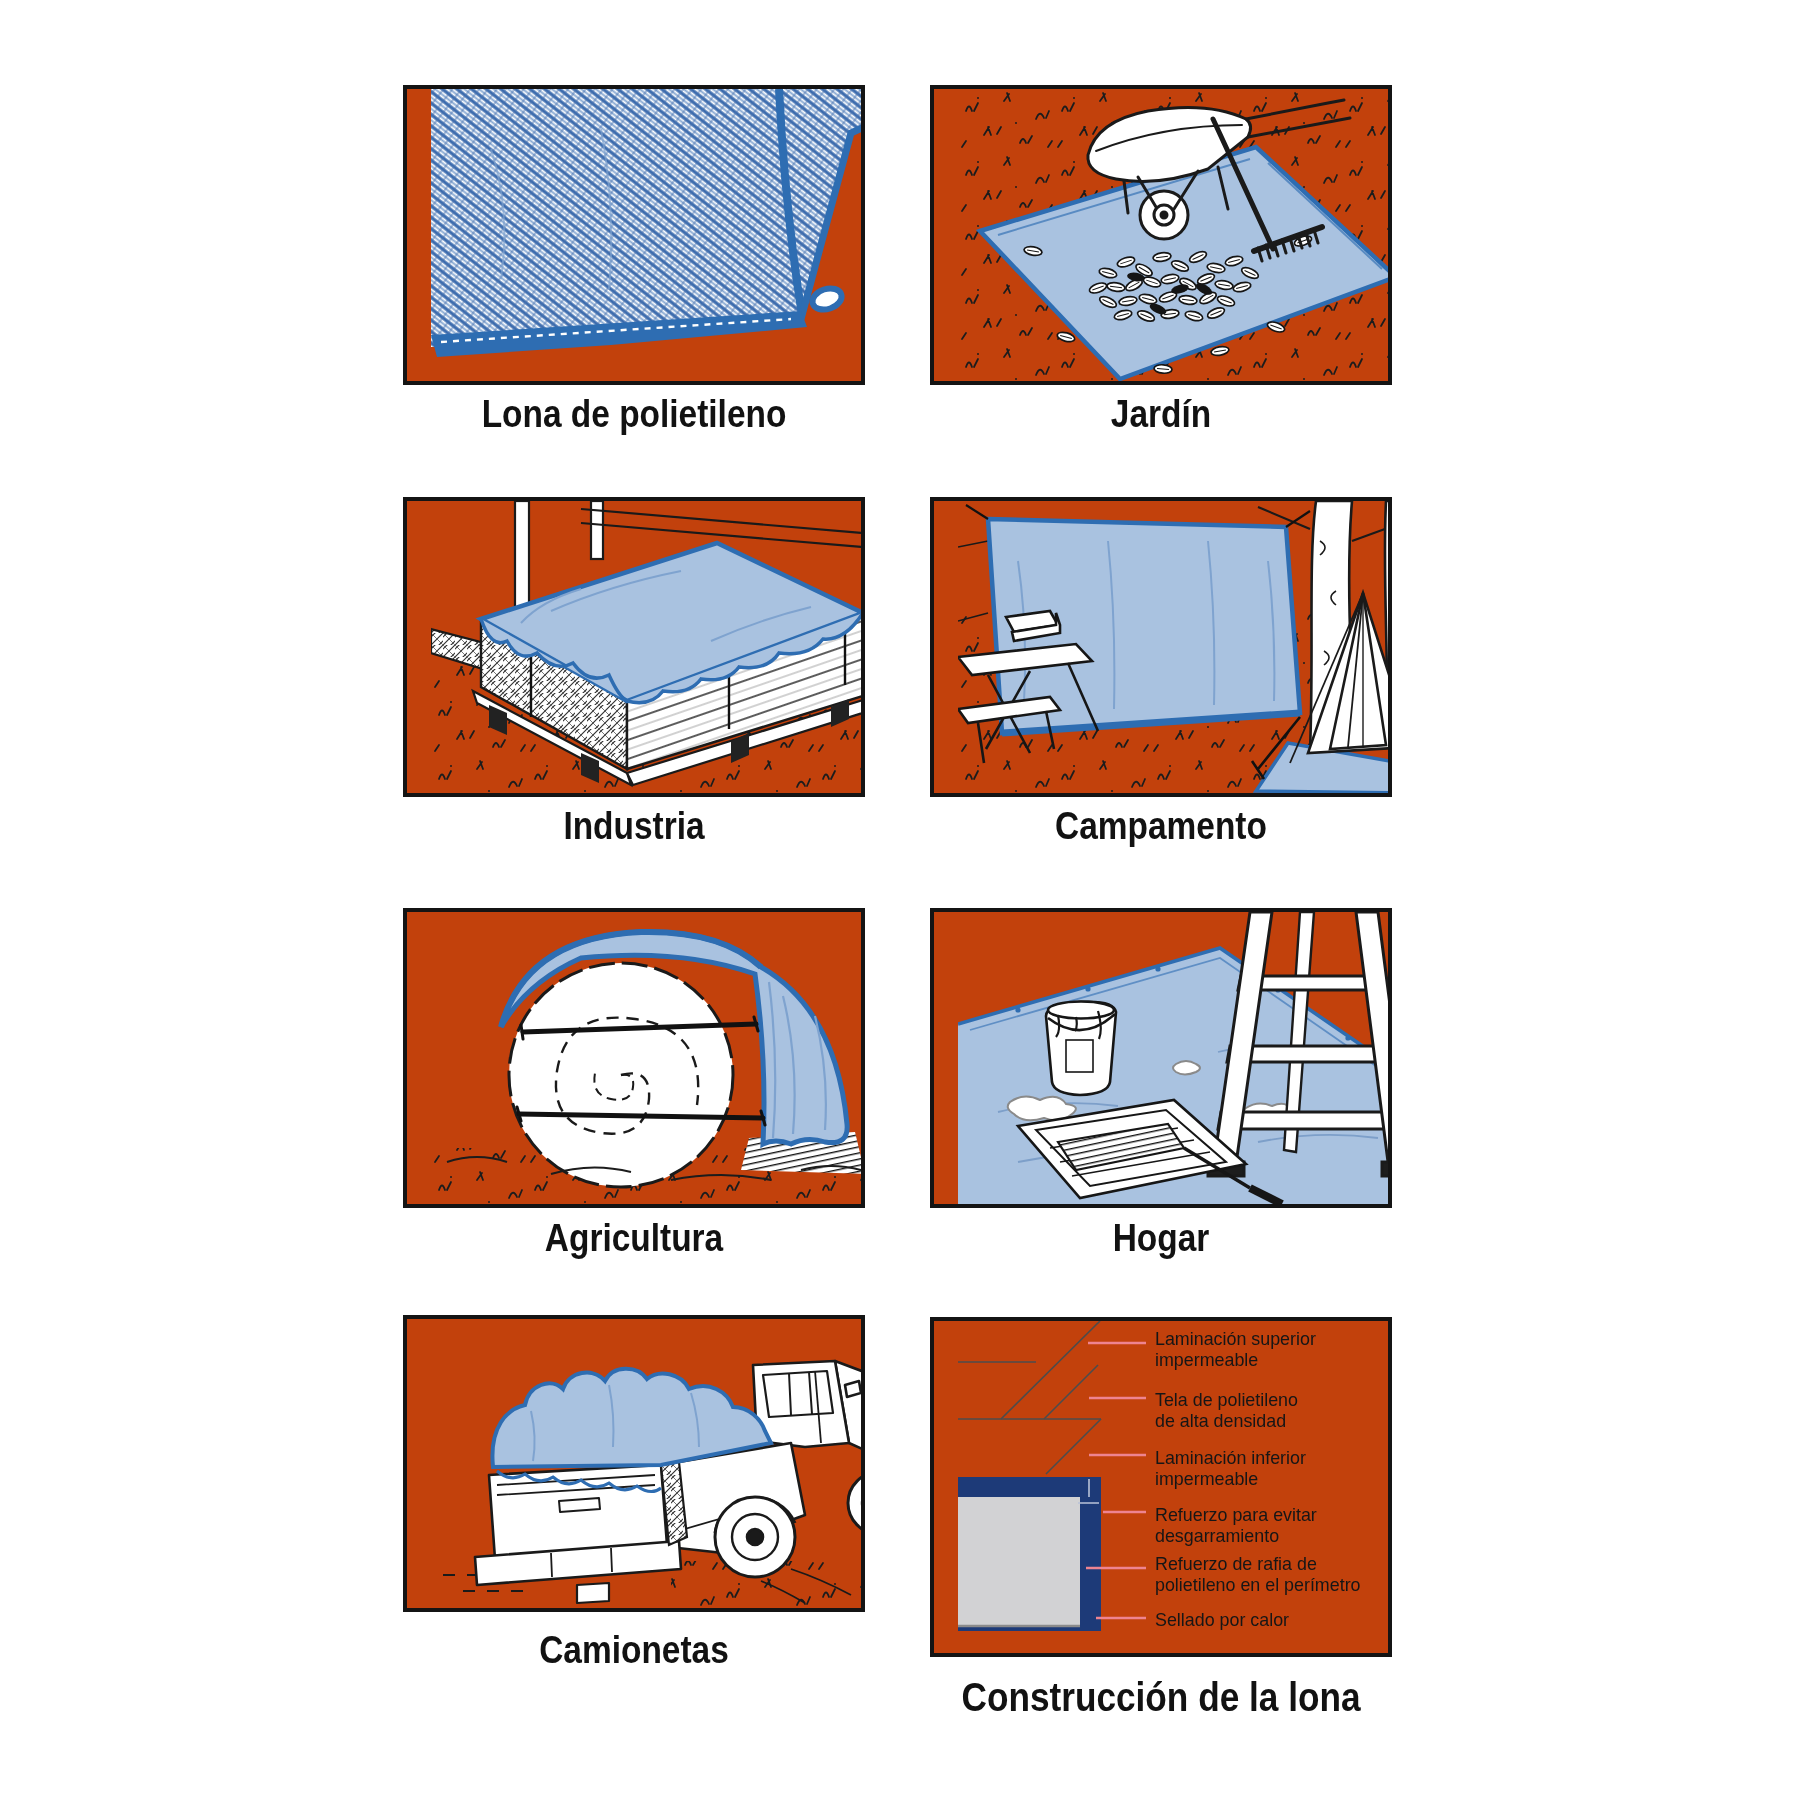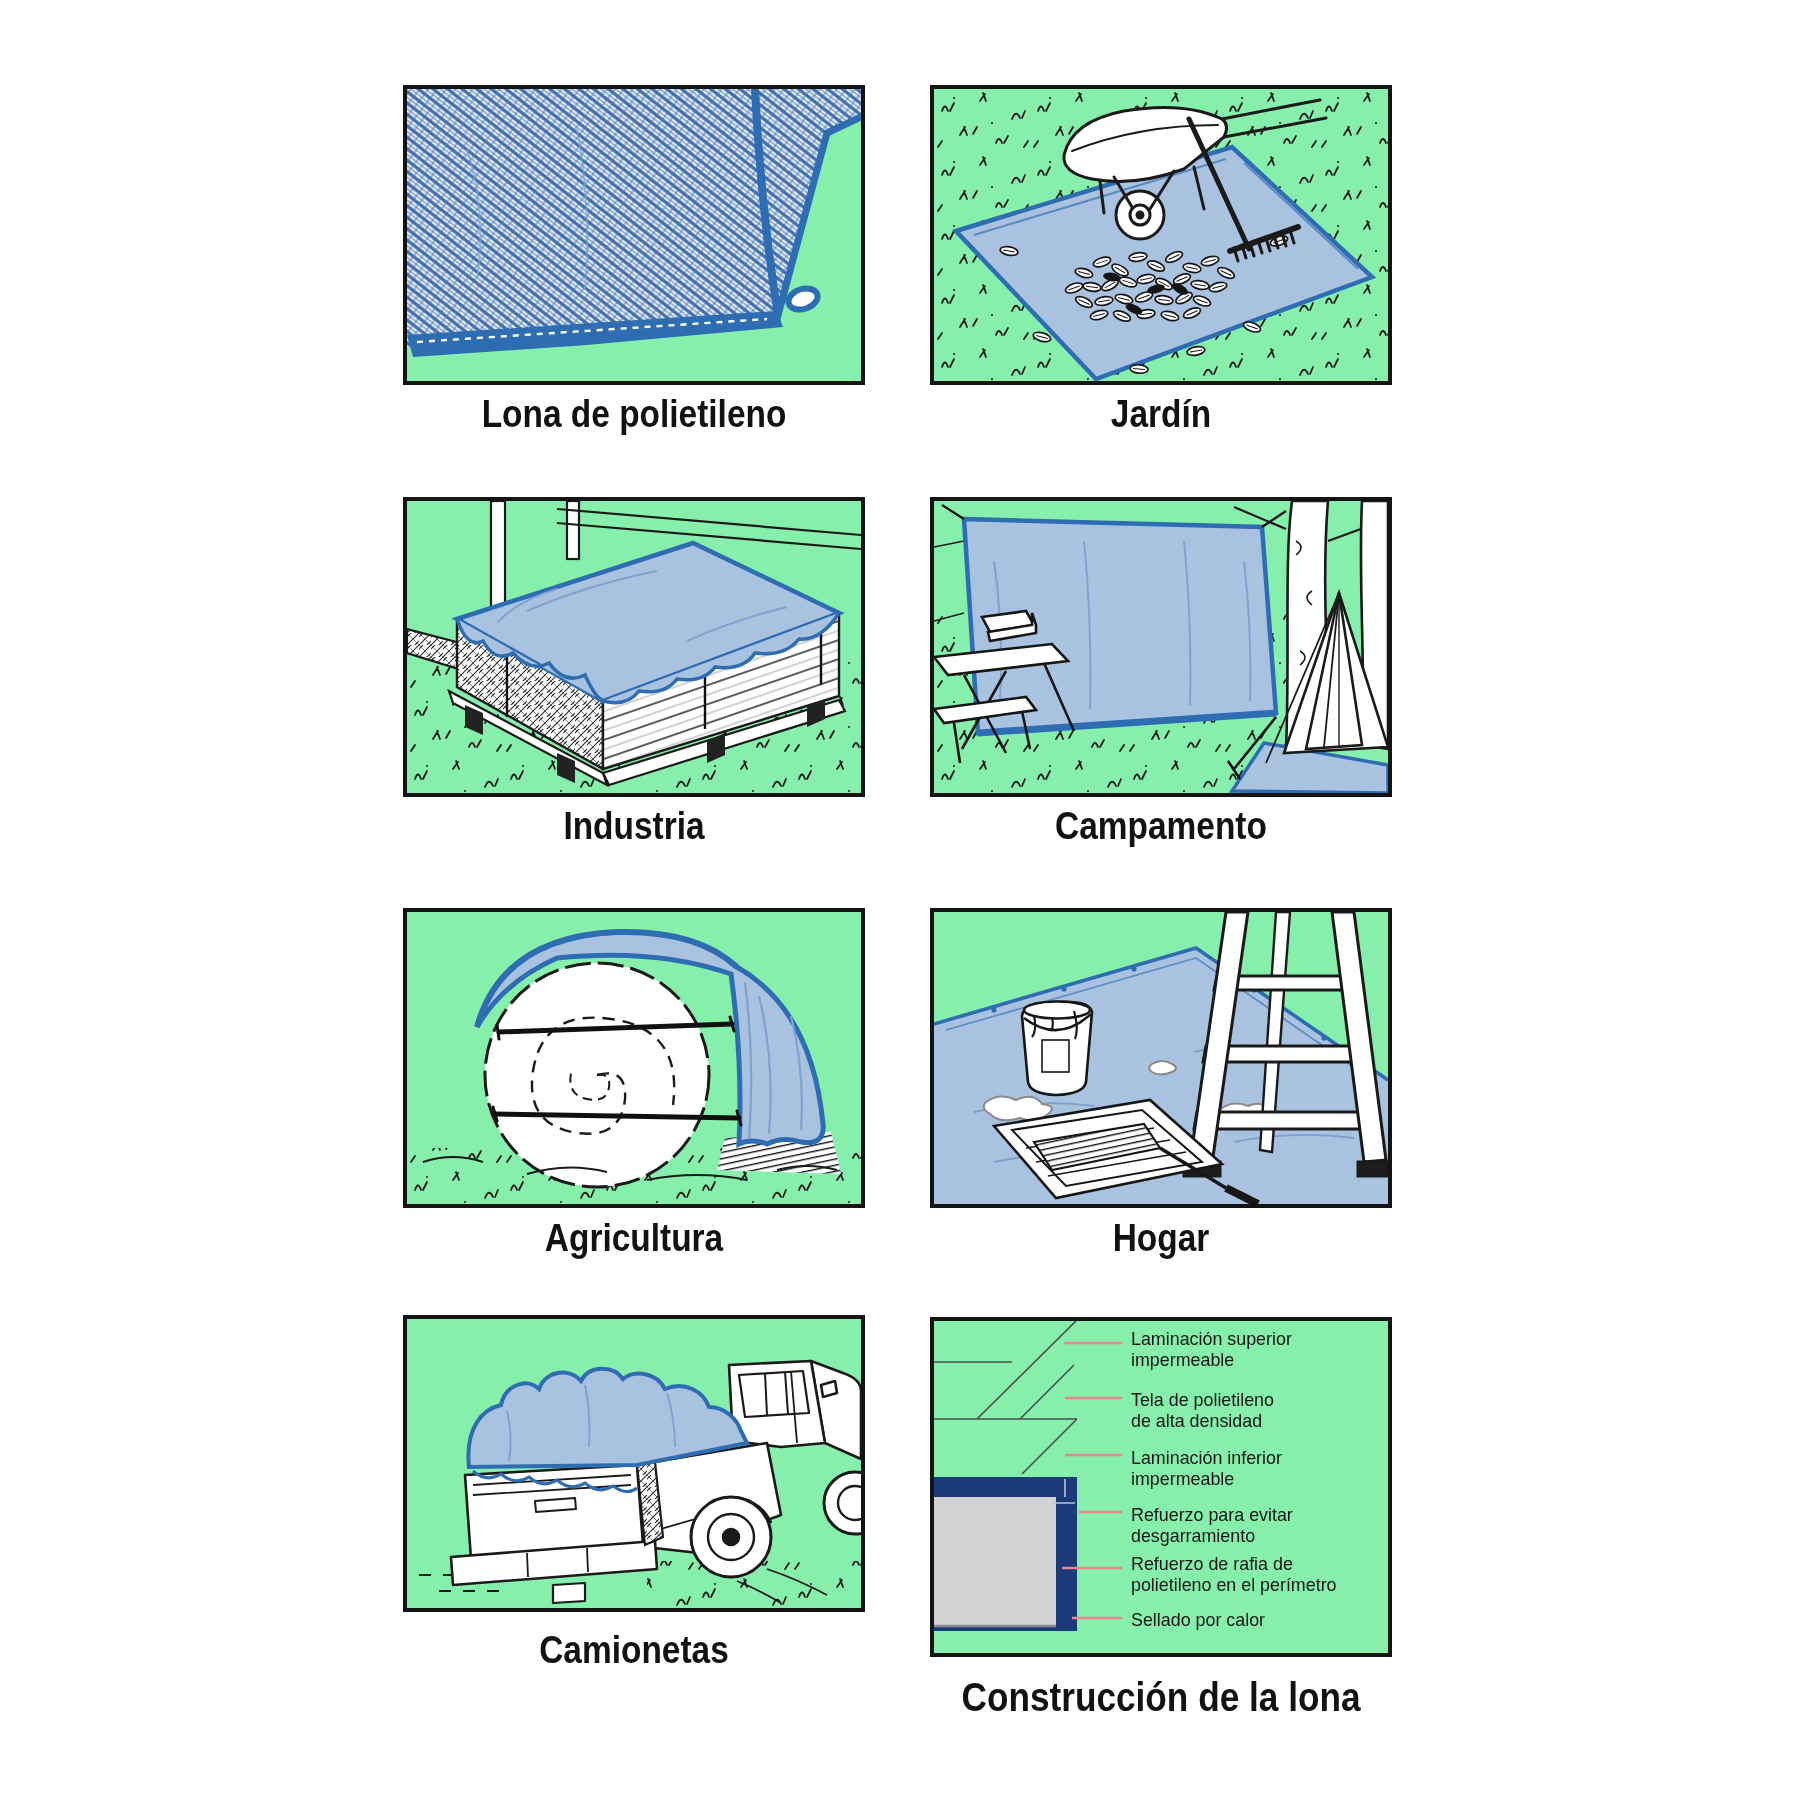--- a/index.html
+++ b/index.html
@@ -1,18 +1,18 @@
 <!DOCTYPE html>
 <html lang="es"><head>
 <meta charset="utf-8">
 <style>
   html,body{margin:0;padding:0;background:#fff;}
   #canvas{position:relative;width:1800px;height:1800px;background:#ffffff;overflow:hidden;
           font-family:"Liberation Sans",sans-serif;}
-  .panel{position:absolute;border:4px solid #141414;background:#86efac;box-sizing:border-box;overflow:hidden;}
+  .panel{position:absolute;border:4px solid #141414;background:#c2410c;box-sizing:border-box;overflow:hidden;padding-left:24px;}
   .panel svg{display:block;}
   .caption{position:absolute;width:462px;text-align:center;color:#121212;
            font-weight:700;font-size:38px;line-height:1.05;transform:scaleX(0.88);}
   .title-caption{position:absolute;width:662px;text-align:center;color:#121212;
            font-weight:700;font-size:40px;line-height:1.05;transform:scaleX(0.88);}
   .callout{position:absolute;left:197px;width:250px;color:#161616;
            font-size:19px;line-height:21px;font-weight:400;white-space:pre-line;
            transform:scaleX(0.94);transform-origin:left top;}
 </style>
 <title>Lona de polietileno</title></head>

